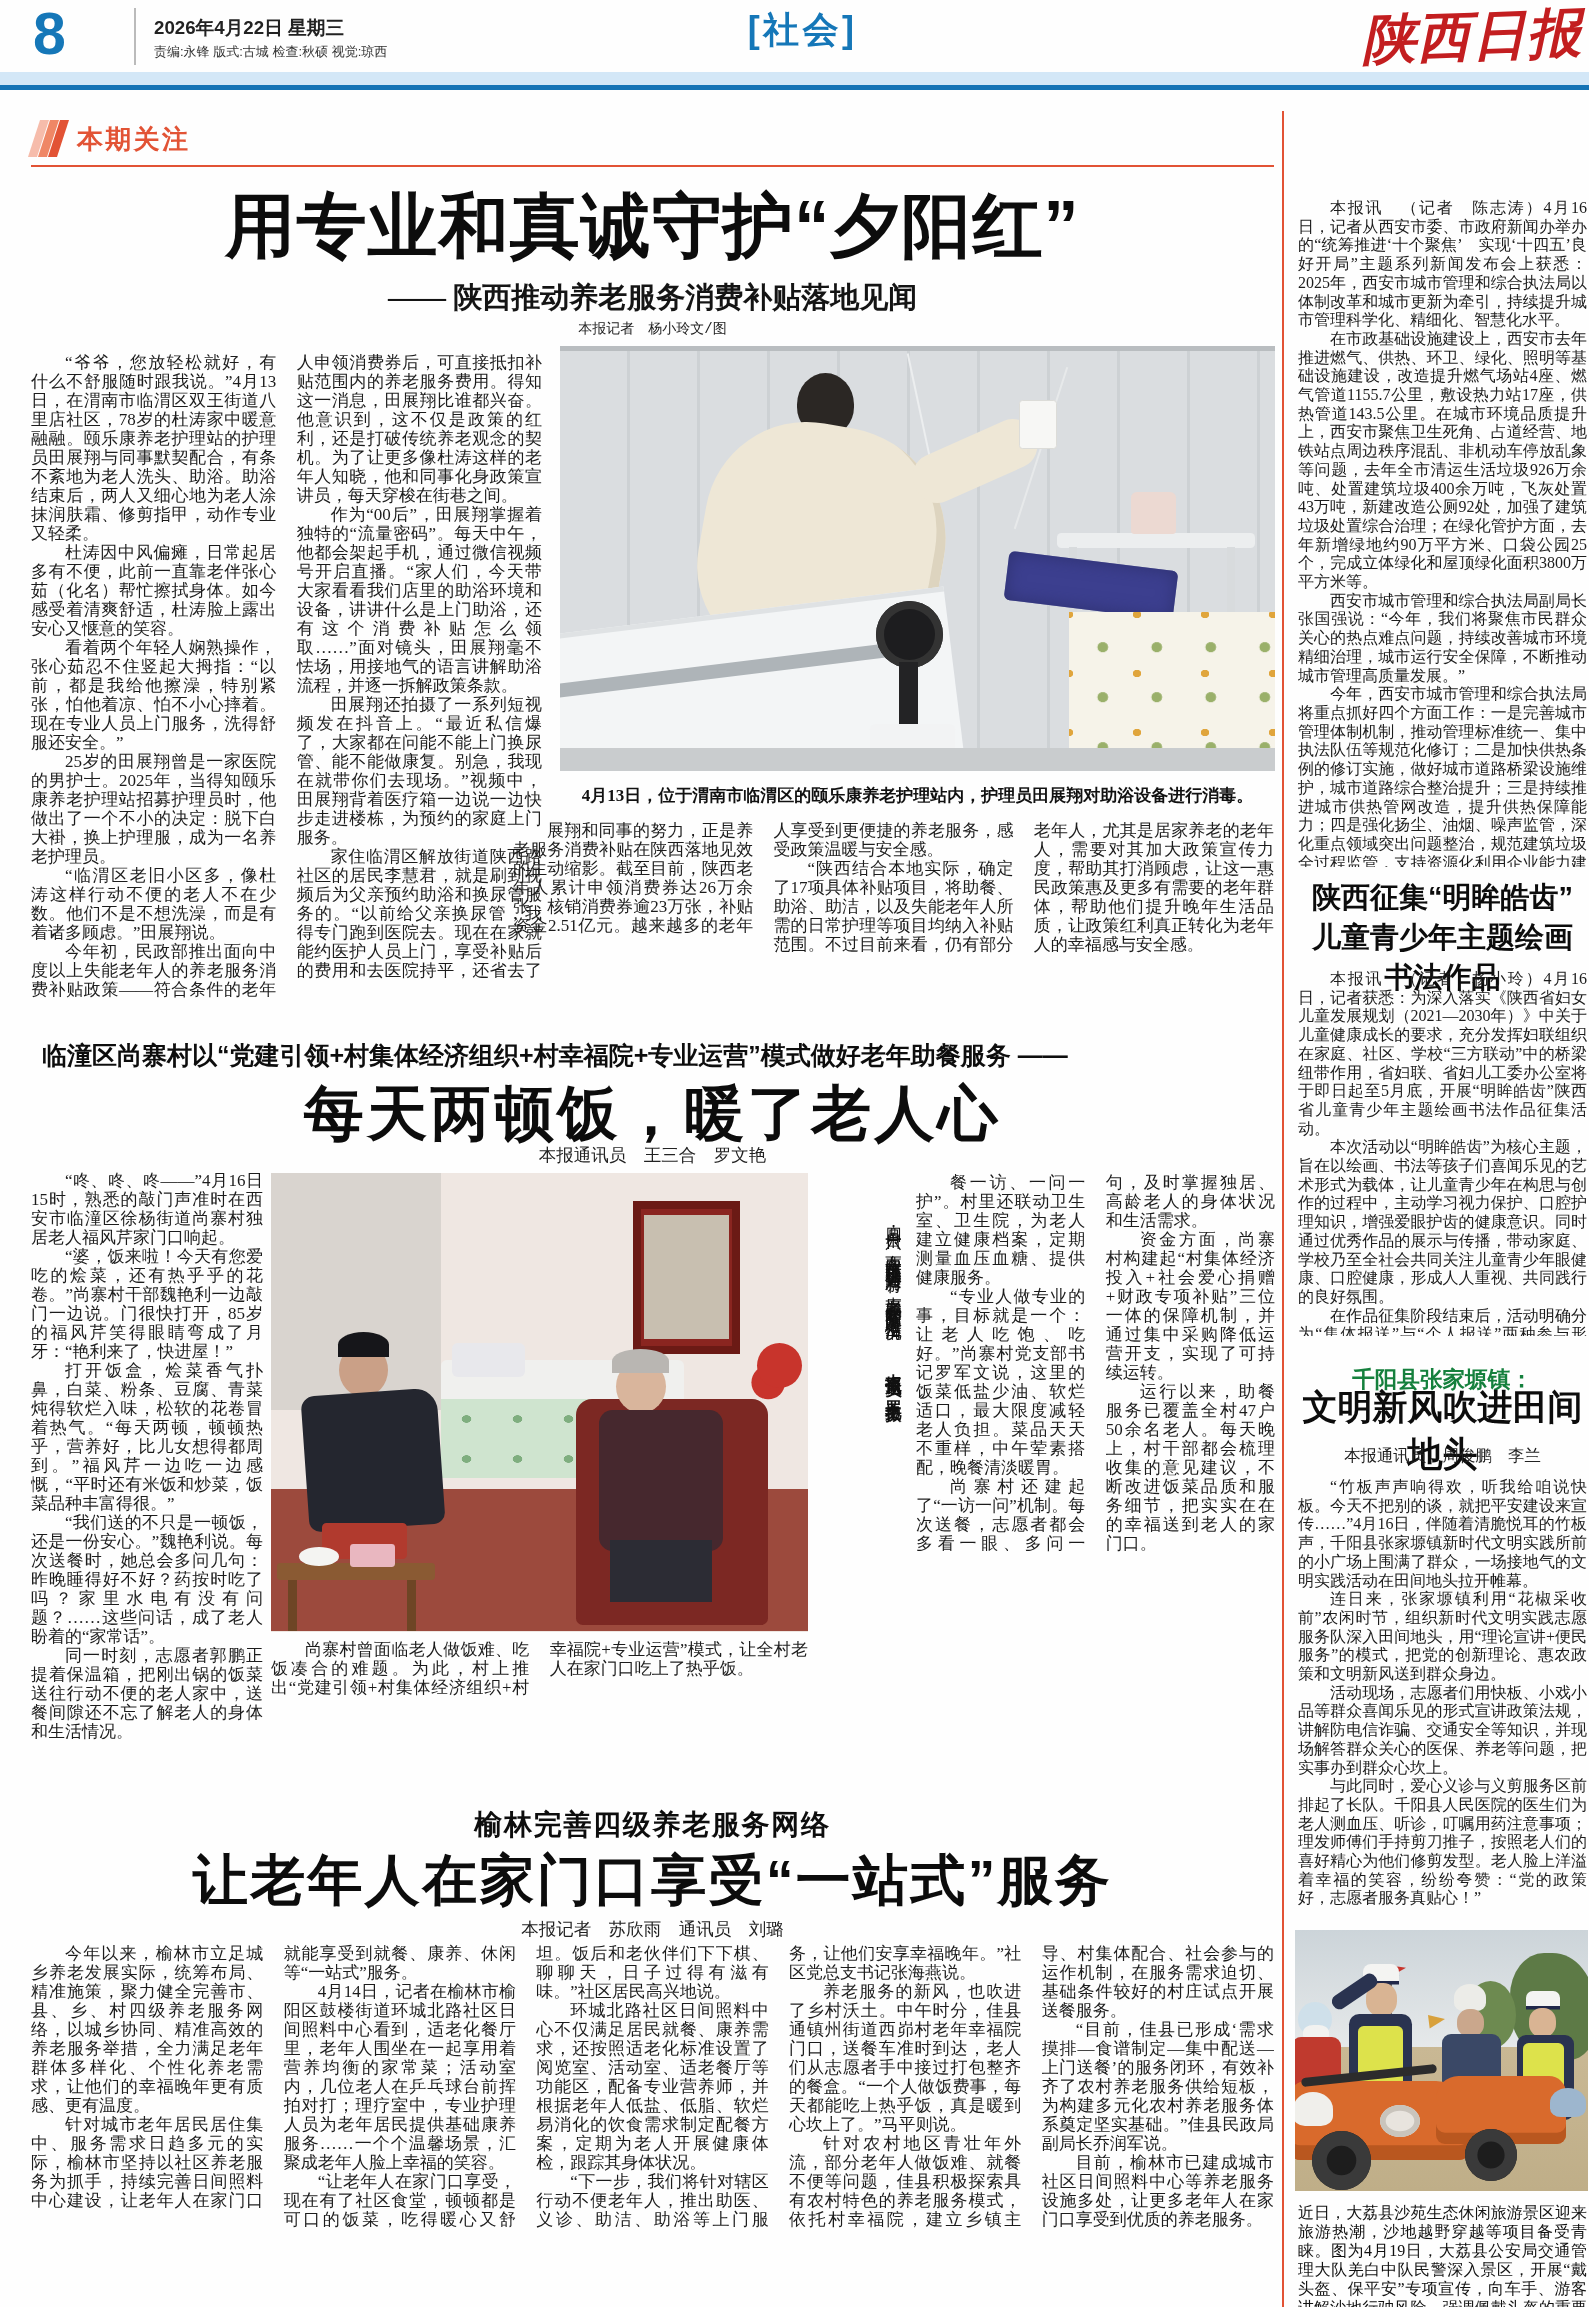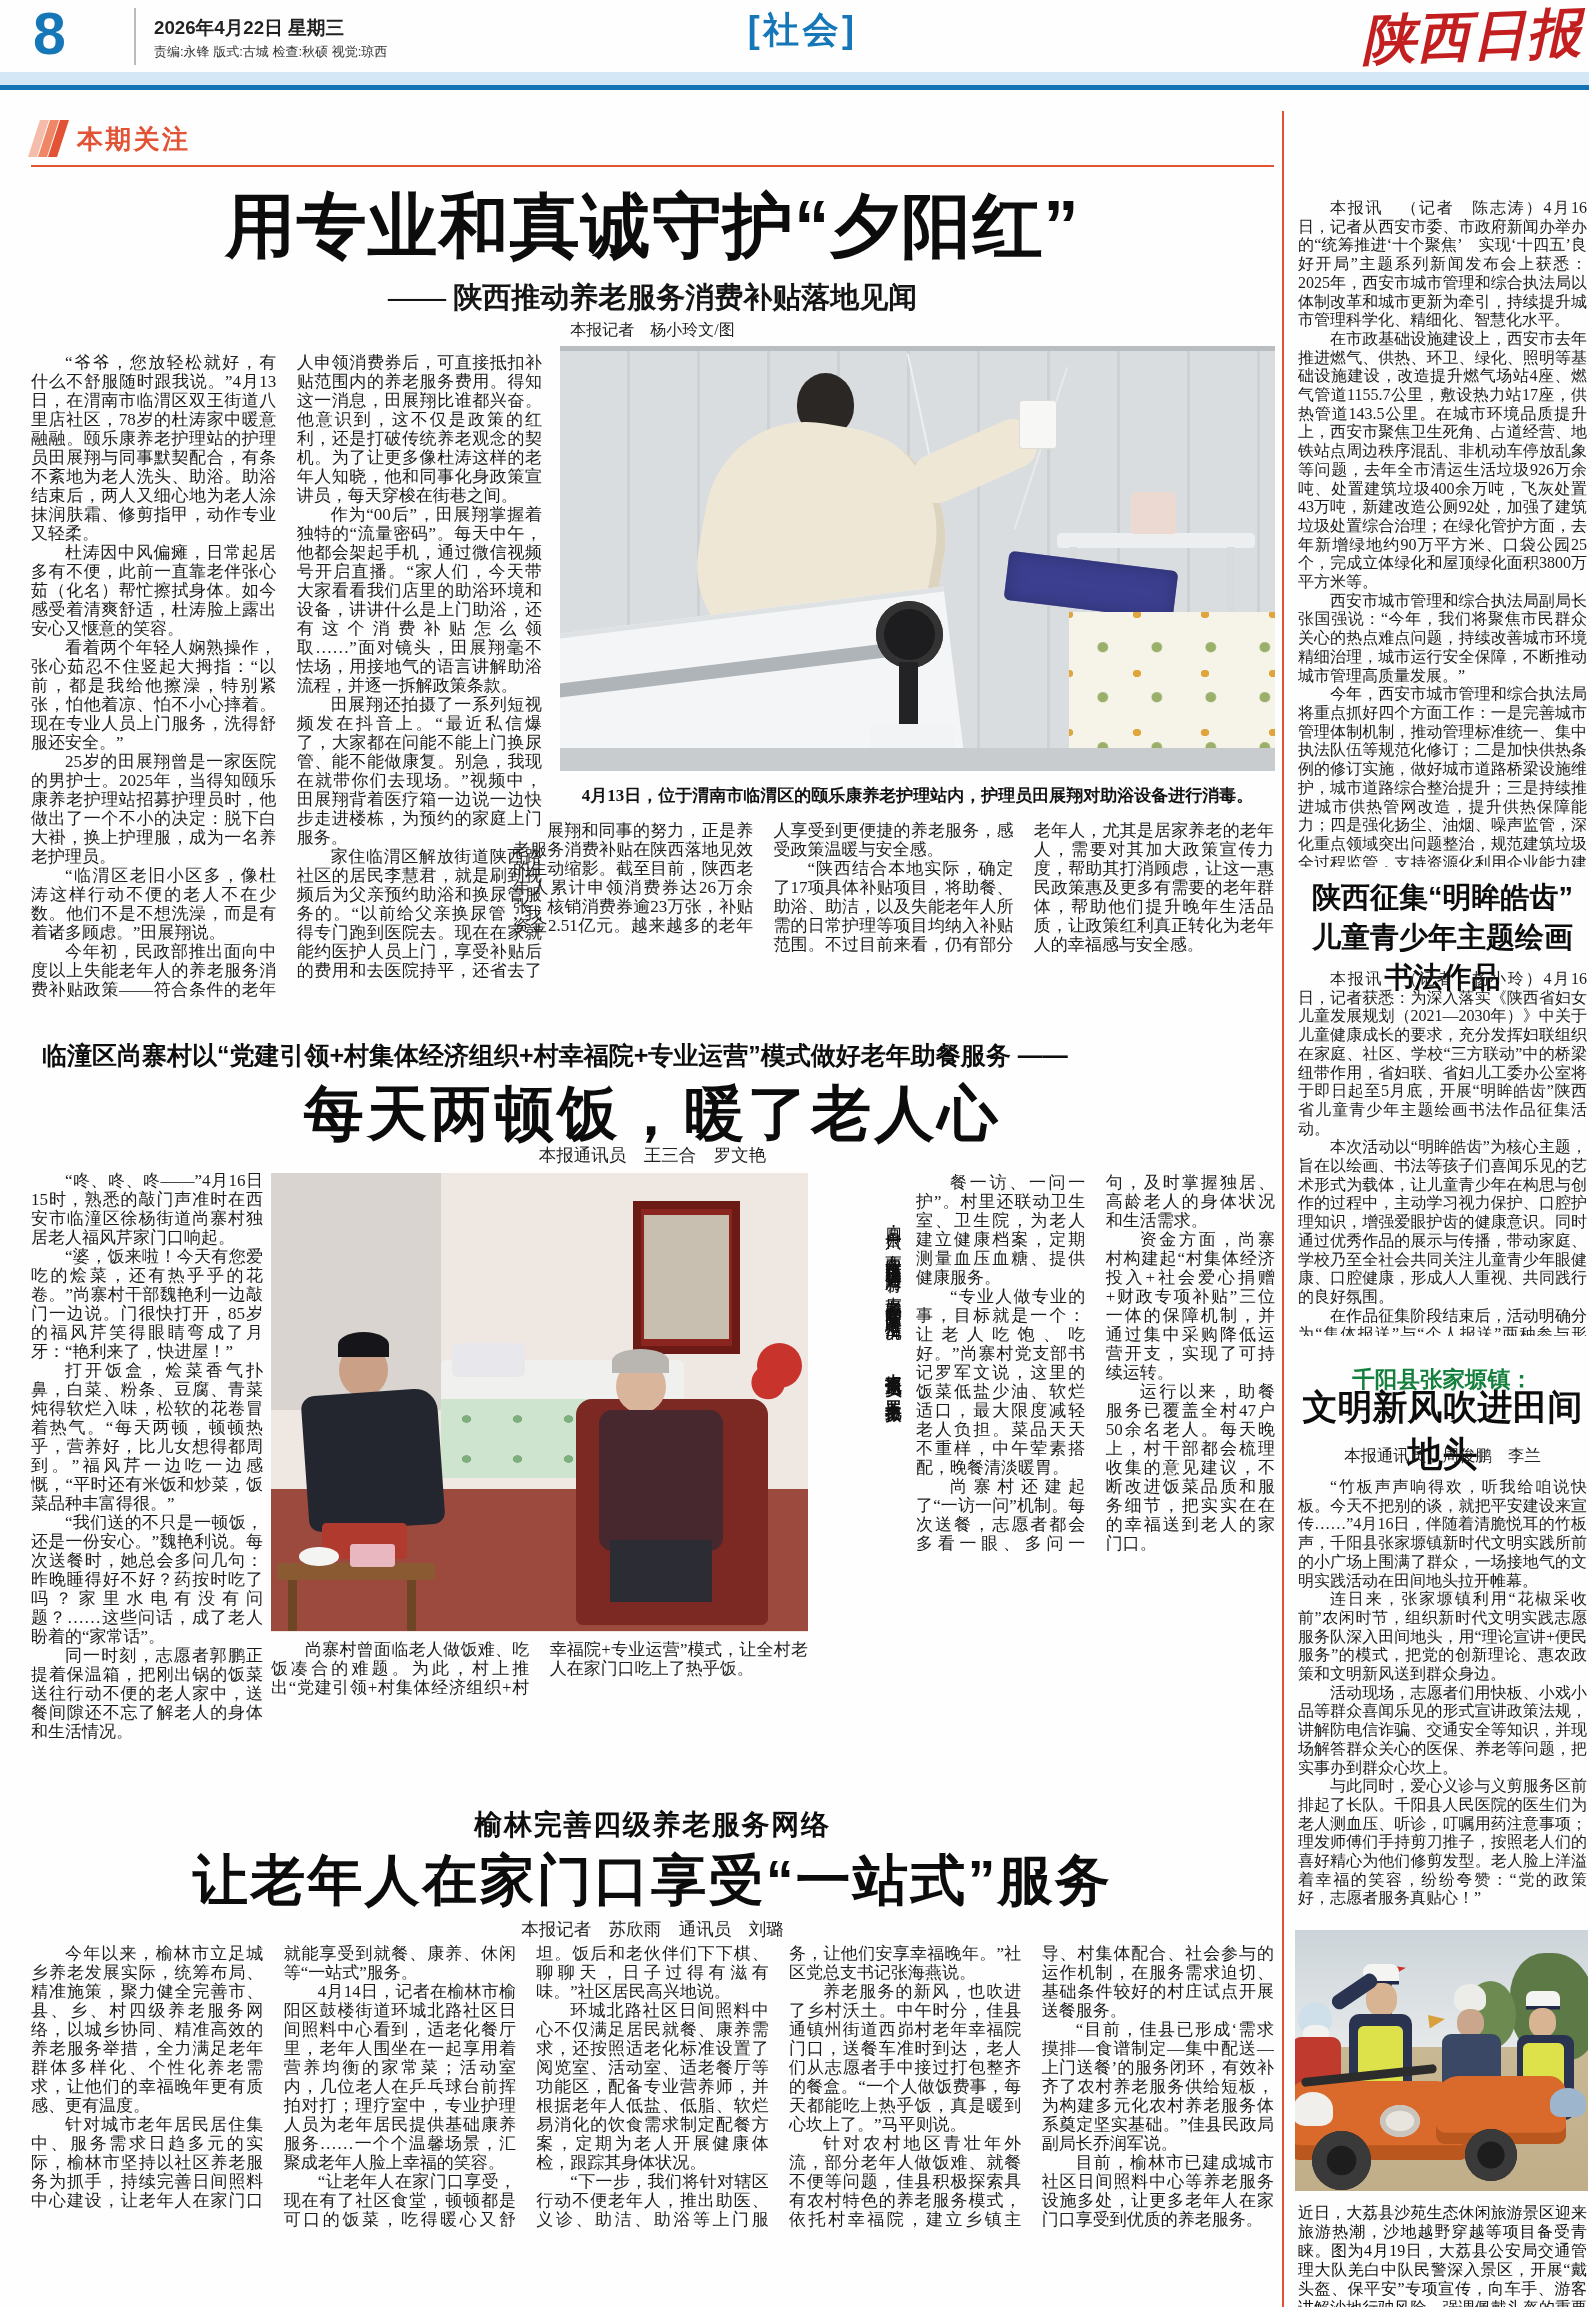--- a/index.html
+++ b/index.html
@@ -18,21 +18,21 @@
   .band-light{left:0;top:72px;width:1590px;height:13px;background:#d3e7f7;}
   .band-dark{left:0;top:85px;width:1590px;height:4.5px;background:#1473b5;}
   
   .focus-icon{left:34px;top:120px;width:33px;height:37px;}
   .focus-icon i{position:absolute;top:0;width:9px;height:37px;transform:skewX(-18deg);}
   .focus-text{left:77px;top:122px;font-size:26px;font-weight:bold;color:#e25335;letter-spacing:2.3px;}
   .focus-rule{left:31px;top:165px;width:1243px;height:2.3px;background:#e25335;}
   
   .main-title{left:31px;top:180px;width:1243px;text-align:center;font-size:70px;font-weight:900;letter-spacing:1.1px;color:#0c0c0c;}
   .main-sub{left:31px;top:278px;width:1243px;text-align:center;font-size:29px;font-weight:600;color:#141414;}
-  .main-byline{left:31px;top:320px;width:1243px;text-align:center;font-size:16px;color:#222;}
+  .main-byline{left:31px;top:320px;width:1243px;text-align:center;font-size:14px;color:#222;font-family:Liberation Mono, monospace;}
   .body-txt{font-size:17px;line-height:19px;text-align:justify;overflow:hidden;color:#1c1c1c;}
   .cols2{column-count:2;column-gap:20.3px;}
   .cols3{column-count:3;column-gap:20.3px;}
   .cols5{column-count:5;column-gap:20.3px;}
   .para{margin:0;text-indent:2em;}
   .caption{font-size:17px;font-weight:bold;text-align:center;color:#111;}
   
   .mid-kicker{left:42px;top:1039px;width:1221px;font-size:25px;font-weight:bold;color:#0d0d0d;}
   .mid-title{left:31px;top:1074px;width:1243px;text-align:center;font-size:60px;font-weight:900;letter-spacing:3.4px;color:#0c0c0c;}
   .mid-byline{left:31px;top:1143px;width:1243px;text-align:center;font-size:17.5px;color:#222;}

